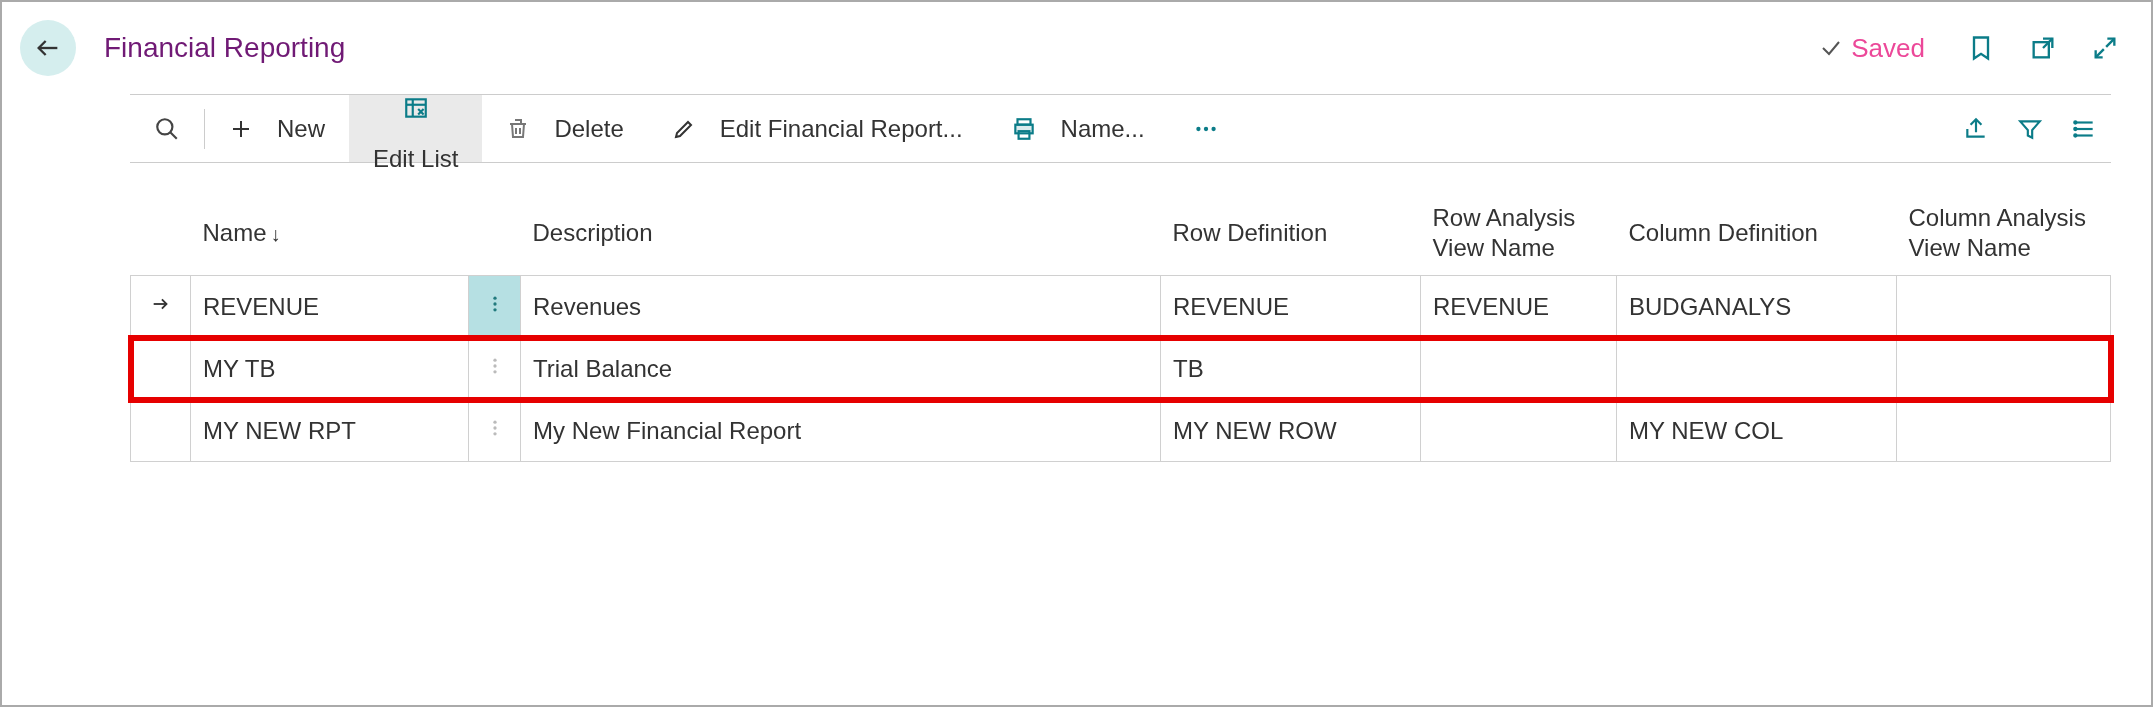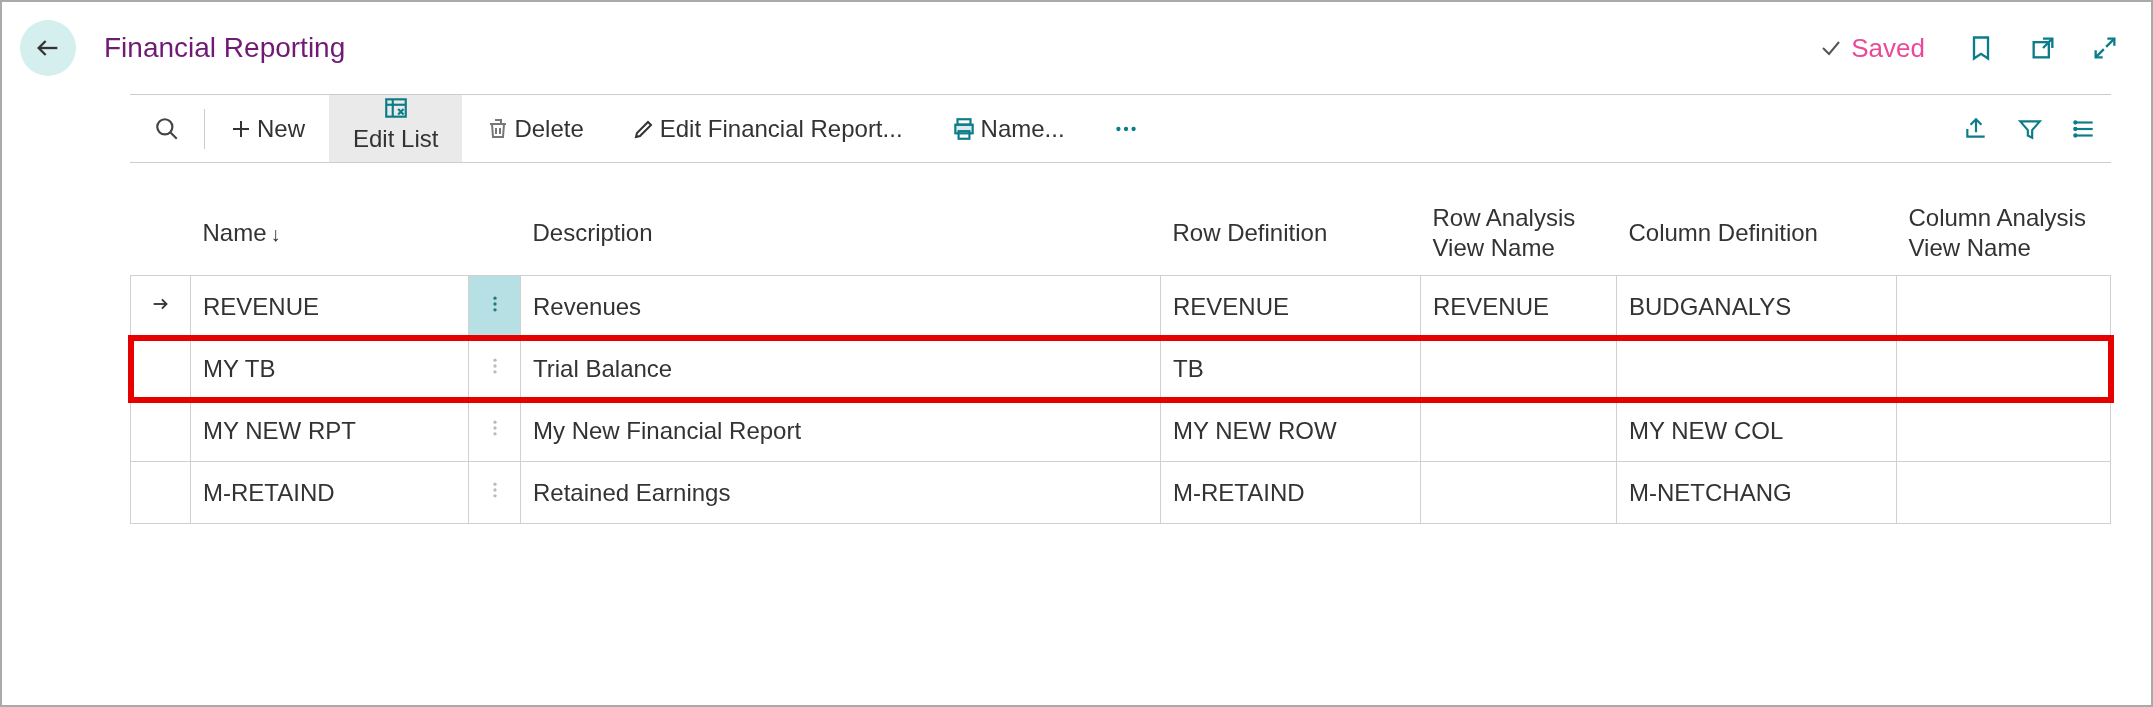--- a/index.html
+++ b/index.html
@@ -61,21 +61,21 @@
   }
   .toolbar {
     display: flex;
     align-items: center;
     height: 68px;
     border-bottom: 1px solid #ccc;
   }
   .tbtn {
     display: flex;
     align-items: center;
-    gap: 4px;
+    gap: 24px;
     padding: 0 24px;
     height: 100%;
     cursor: pointer;
     color: #333;
     font-size: 24px;
   }
   .tbtn.selected { background: #eaeaea; flex-direction: column; }
   .tsep { width: 1px; height: 40px; background: #ccc; }
   .toolbar-spacer { flex: 1; }
   .ticon { display:flex; align-items:center; justify-content:center; }
@@ -337,31 +337,17 @@
                     <circle cx="12" cy="5" r="2"></circle>
                     <circle cx="12" cy="12" r="2"></circle>
                     <circle cx="12" cy="19" r="2"></circle>
                   </svg></span></td>
               <td>My New Financial Report</td>
               <td>MY NEW ROW</td>
               <td></td>
               <td>MY NEW COL</td>
               <td></td>
             </tr>
-            <tr class="data-row">
-              <td class="sel-cell"></td>
-              <td>M-RETAIND</td>
-              <td class="menu-cell"><span><svg viewBox="0 0 24 24" width="20" height="28" fill="#bbb">
-                    <circle cx="12" cy="5" r="2"></circle>
-                    <circle cx="12" cy="12" r="2"></circle>
-                    <circle cx="12" cy="19" r="2"></circle>
-                  </svg></span></td>
-              <td>Retained Earnings</td>
-              <td>M-RETAIND</td>
-              <td></td>
-              <td>M-NETCHANG</td>
-              <td></td>
-            </tr>
           </tbody>
       </table>
     </div>
   </div>
 </div>
 
 </body></html>

